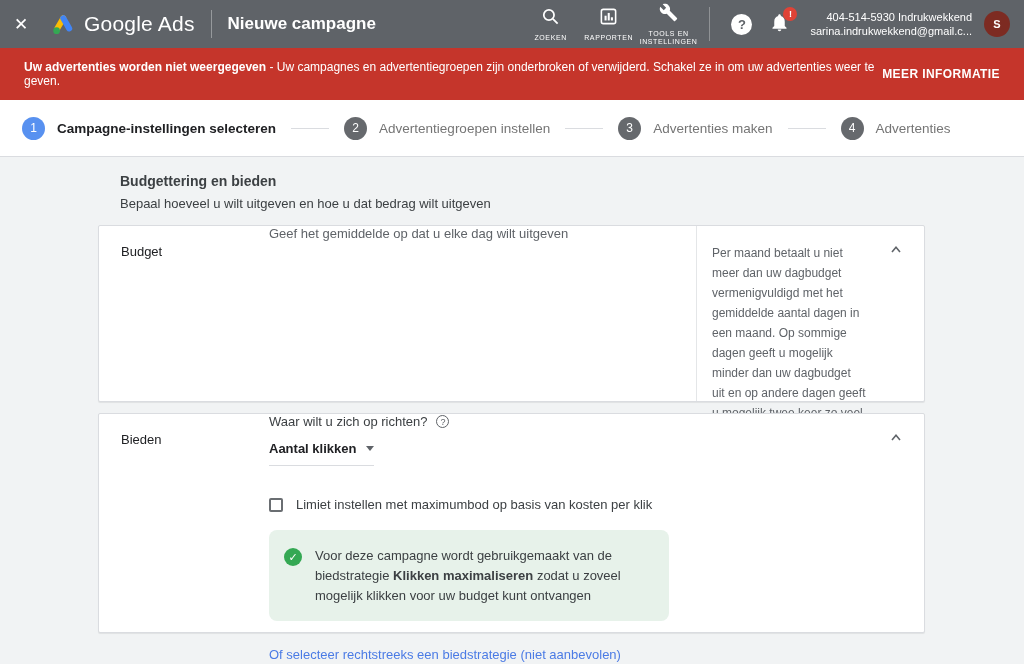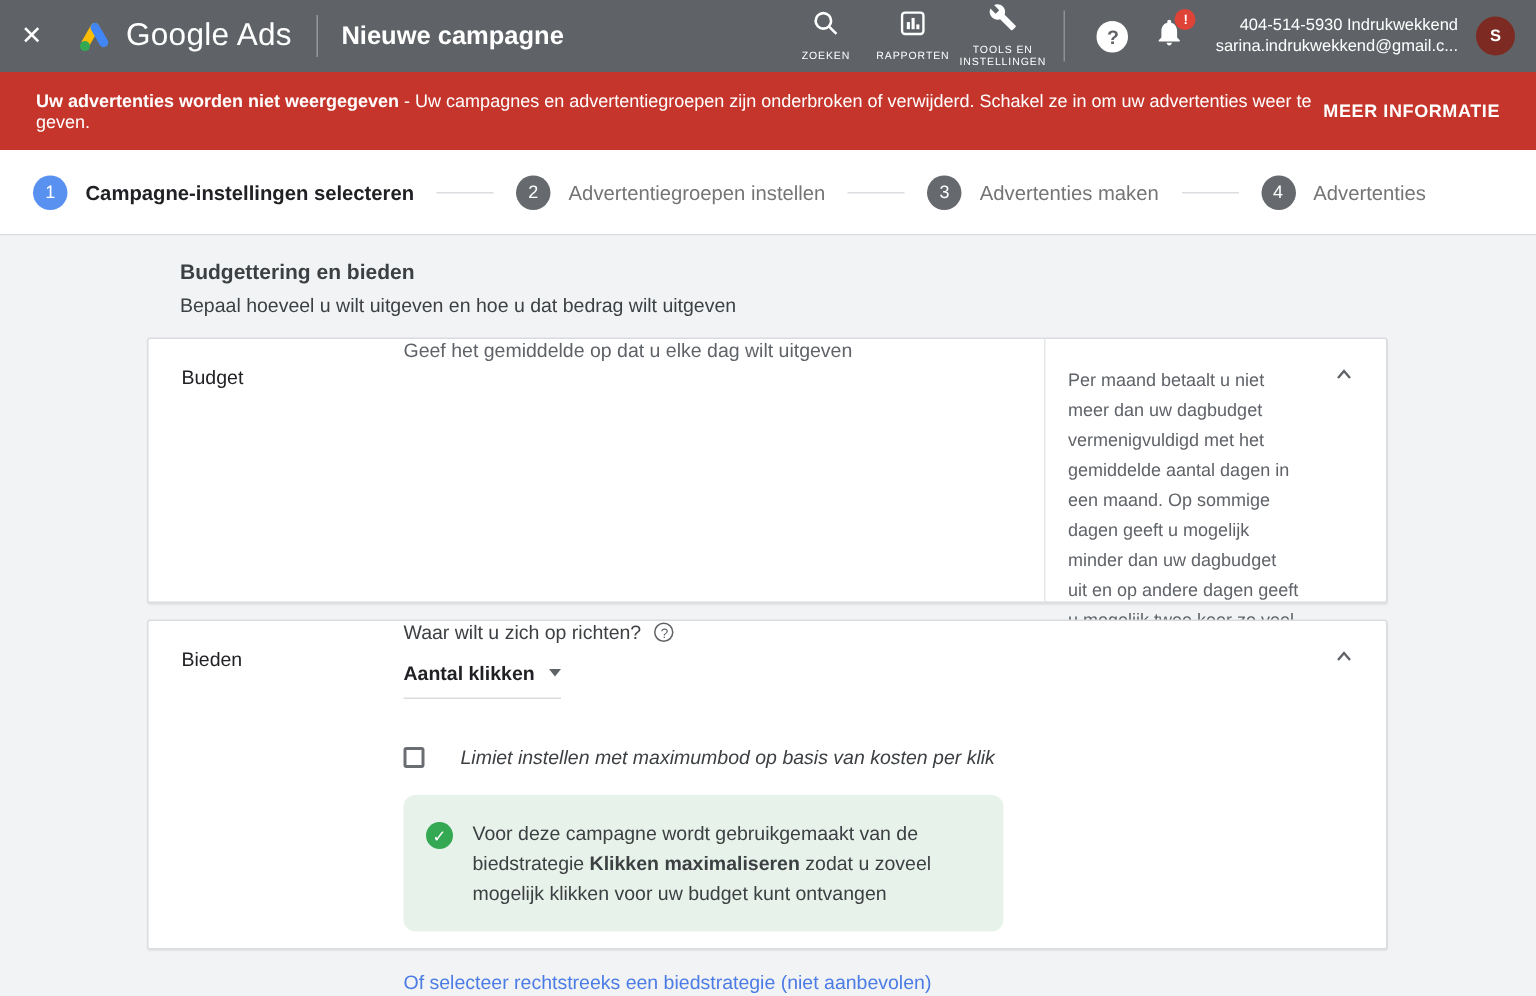--- a/index.html
+++ b/index.html
@@ -77,21 +77,21 @@
     font-size:9px; display:flex; align-items:center; justify-content:center; margin-left:9px;
     cursor:pointer; }
   .dropdown { margin-top:12px; display:inline-flex; align-items:center; font-size:13px;
     color:#202124; font-weight:bold; padding-bottom:9px; border-bottom:1px solid #dadce0;
     min-width:96px; cursor:pointer; }
   .dd-arrow { width:0; height:0; border-left:4px solid transparent; border-right:4px solid transparent;
     border-top:5px solid #5f6368; margin-left:10px; }
 
   .checkbox-row { margin-top:31px; display:flex; align-items:center; cursor:pointer; }
   .checkbox { width:14px; height:14px; border:2px solid #6a6e72; border-radius:2px; background:#fff; }
-  .checkbox-label { font-size:13px; color:#3c4043; margin-left:24px;font-style:italic; }
+  .checkbox-label { font-size:13px; color:#3c4043; margin-left:13px; }
 
   .info-box { margin-top:18px; width:400px; background:#e7f2ea; border-radius:8px;
     padding:16px 18px 15px 15px; display:flex; }
   .check-circle { width:18px; height:18px; min-width:18px; border-radius:50%; background:#34a853;
     color:#fff; font-size:11px; display:flex; align-items:center; justify-content:center;
     margin-top:2px; }
   .info-text { font-size:13px; line-height:20px; color:#3c4043; margin-left:13px; }
   .info-bold { font-weight:bold; }
 
   .alt-link { margin-top:26px; font-size:13px; color:#4b7be5; cursor:pointer; }

